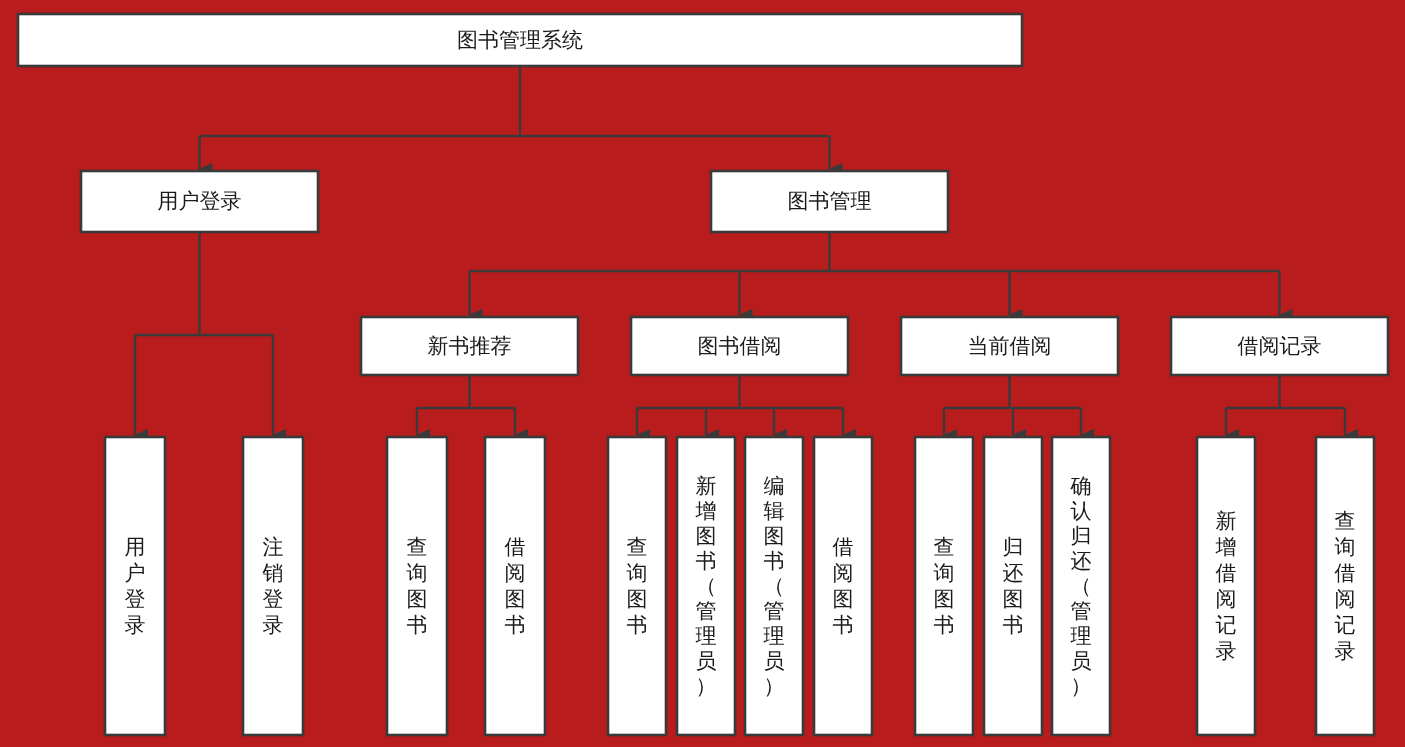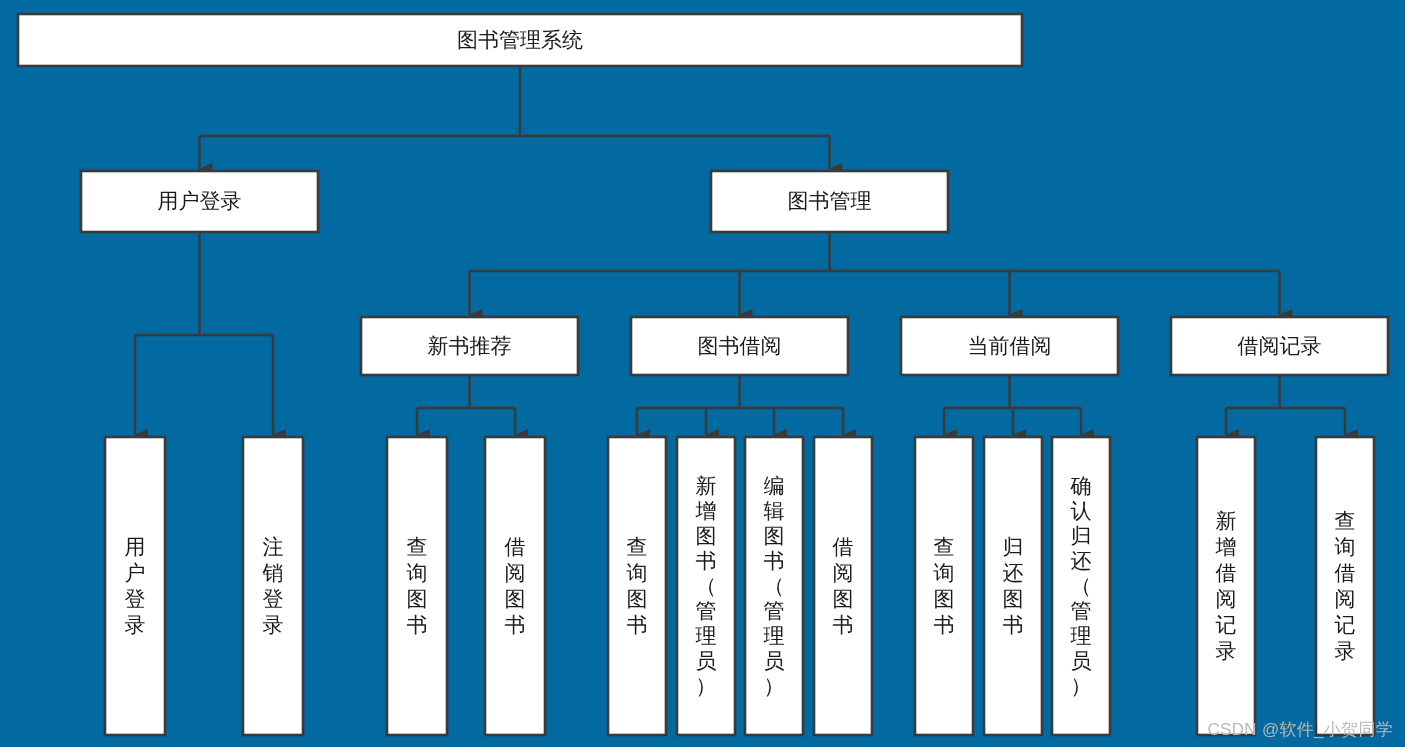--- a/index.html
+++ b/index.html
@@ -11,21 +11,21 @@
   body {
     width: 1405px;
     height: 747px;
     font-family: "Liberation Sans", "DejaVu Sans", sans-serif;
     overflow: hidden;
   }
   #diagram-root {
     position: relative;
     width: 1405px;
     height: 747px;
-    background: #0369a1;
+    background: #b91c1c;
   }
   svg#tree-svg {
     position: absolute;
     left: 0;
     top: 0;
     width: 1405px;
     height: 747px;
     display: block;
   }
   .node-box {
@@ -190,14 +190,13 @@
           <rect x="1197" y="437" width="58" height="298" class="node-box"></rect>
           <text x="1226" y="528.28" class="node-label-vertical" font-size="21"><tspan x="1226" dy="0">新</tspan><tspan x="1226" dy="26">增</tspan><tspan x="1226" dy="26">借</tspan><tspan x="1226" dy="26">阅</tspan><tspan x="1226" dy="26">记</tspan><tspan x="1226" dy="26">录</tspan></text>
         </g>
         <g>
           <rect x="1316" y="437" width="58" height="298" class="node-box"></rect>
           <text x="1345" y="528.28" class="node-label-vertical" font-size="21"><tspan x="1345" dy="0">查</tspan><tspan x="1345" dy="26">询</tspan><tspan x="1345" dy="26">借</tspan><tspan x="1345" dy="26">阅</tspan><tspan x="1345" dy="26">记</tspan><tspan x="1345" dy="26">录</tspan></text>
         </g>
       </g>
   </svg>
 
-  <div class="watermark">CSDN @软件_小贺同学</div>
 </div>
 
 </body></html>

